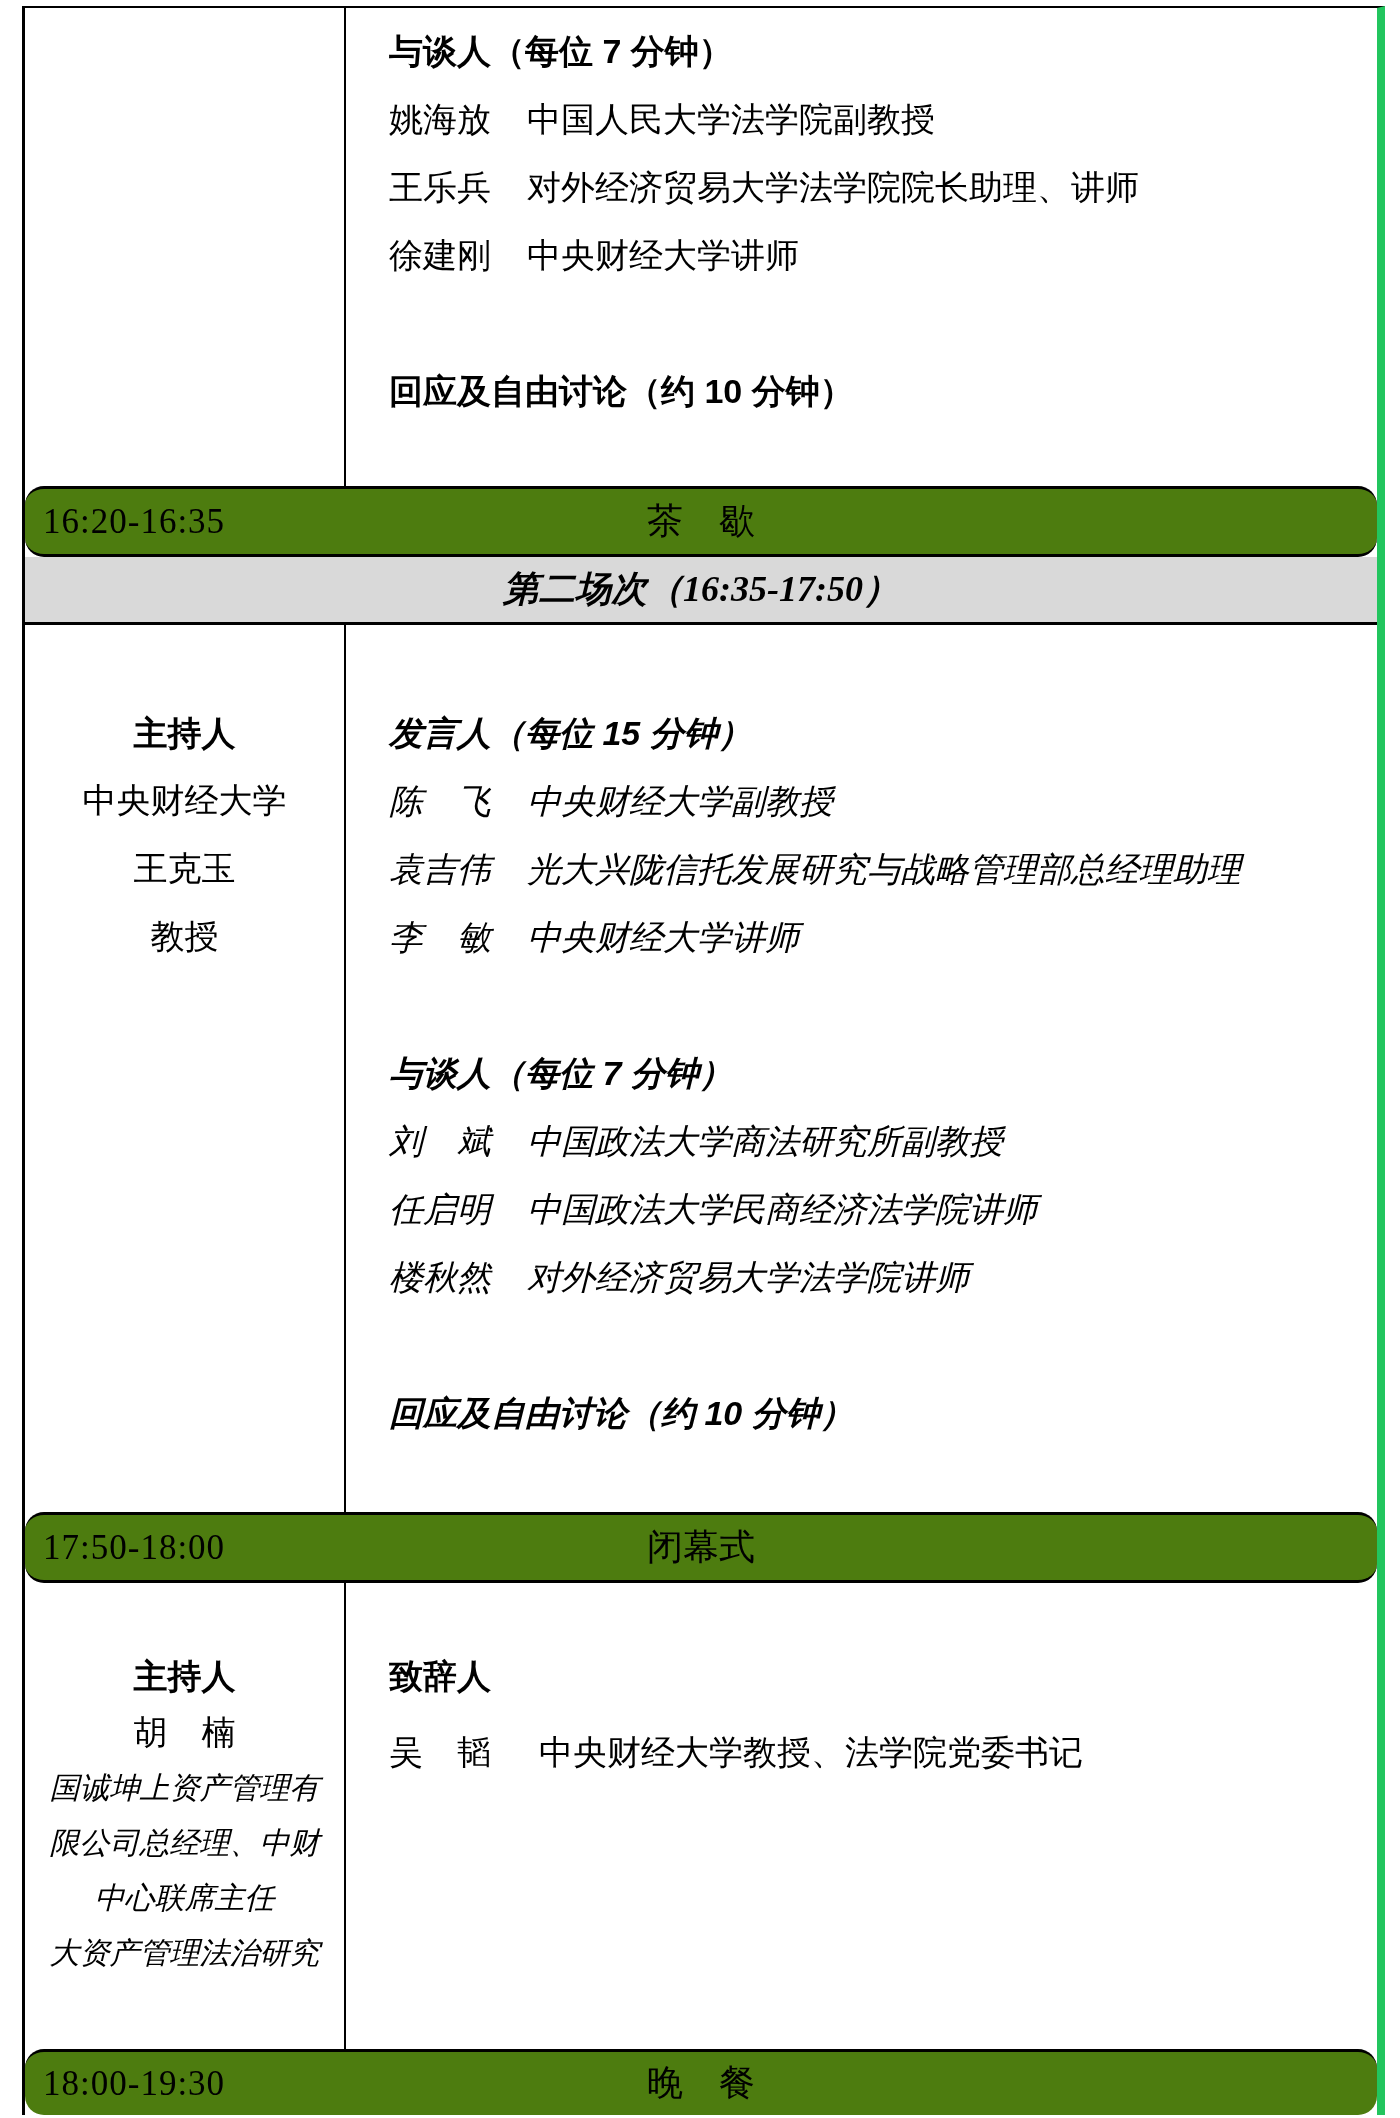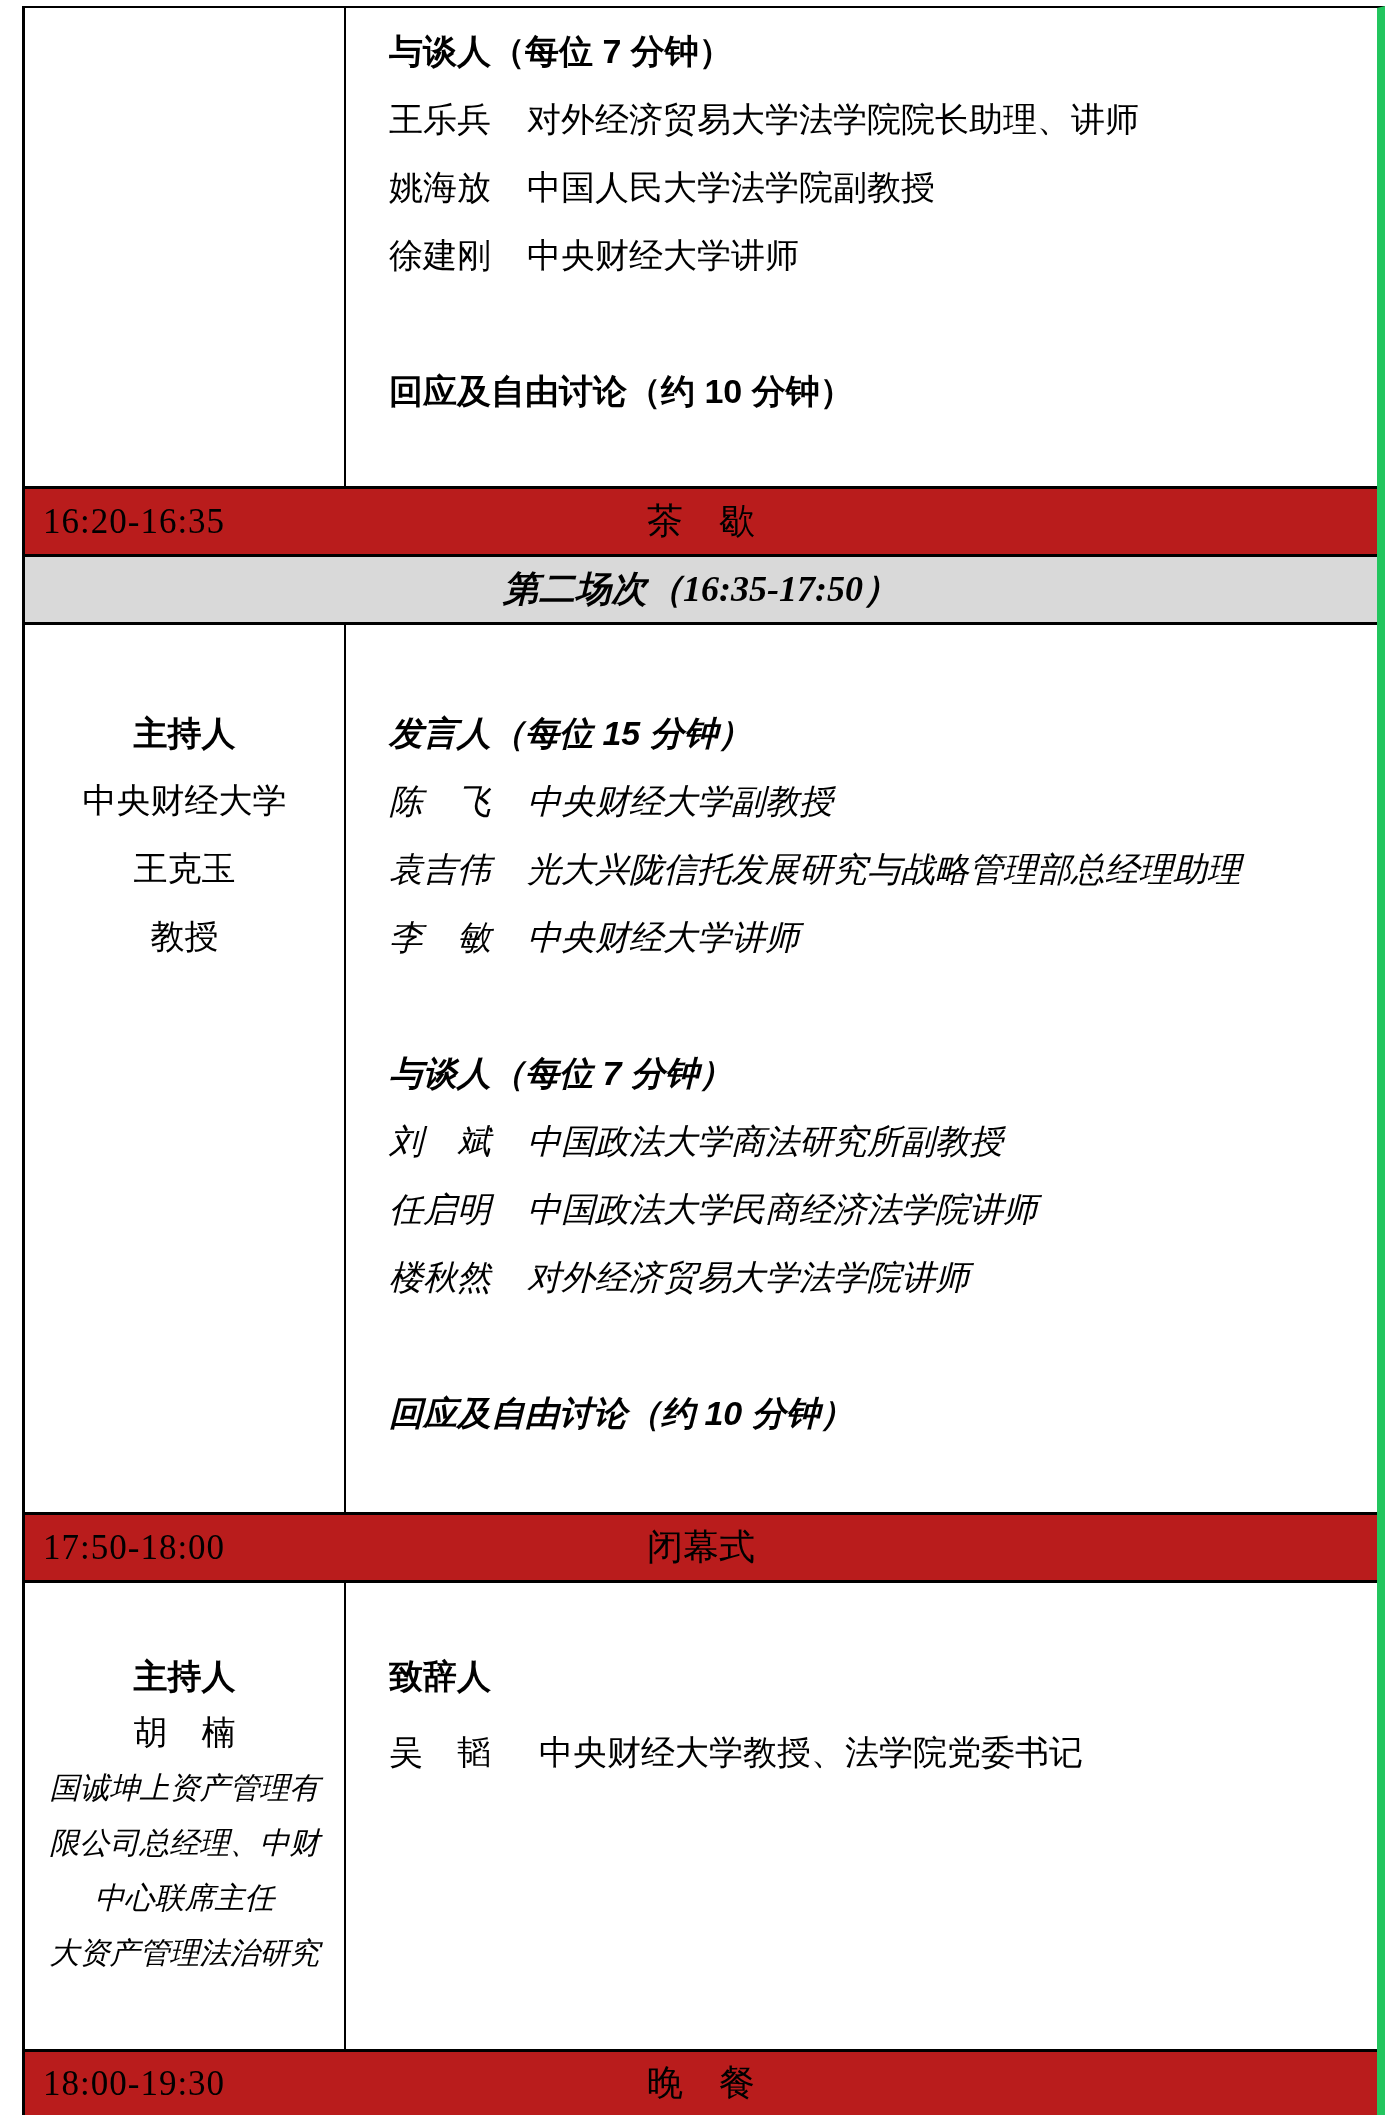--- a/index.html
+++ b/index.html
@@ -36,21 +36,21 @@
   .gap-above{margin-top:68px;}
   .pname{display:inline-block;min-width:112px;white-space:pre;}
   .paffil{margin-left:26px;white-space:pre;}
 
   
   .band{
     position:relative;height:65px;
     border-top:3px solid #000;border-bottom:3px solid #000;
     display:flex;align-items:center;justify-content:center;
   }
-  .band.dark{background:#b91c1c;}
+  .band.dark{background:#4d7c0f;border-radius:19px;}
   .band.light{background:#d9d9d9;}
   .band + .band{border-top:0;}
   .band.no-bottom{border-bottom:0;height:63px;}
   .band-time{
     position:absolute;left:18px;top:50%;transform:translateY(-50%);
     font-size:35px;letter-spacing:1px;white-space:pre;
   }
   .band-label{font-size:36px;white-space:pre;}
   .banner-label{
     font-size:36px;font-style:italic;font-weight:600;white-space:pre;
@@ -66,26 +66,26 @@
 <body>
 
 <div class="page">
   <div class="tbl">
 
     <div class="section s1">
       <div class="cell-left"></div>
       <div class="cell-right">
         <div class="line hdr">与谈人（每位 7 分钟）</div>
         <div class="line">
+          <span class="pname">姚海放</span>
+          <span class="paffil">中国人民大学法学院副教授</span>
+        </div>
+        <div class="line">
           <span class="pname">王乐兵</span>
           <span class="paffil">对外经济贸易大学法学院院长助理、讲师</span>
-        </div>
-        <div class="line">
-          <span class="pname">姚海放</span>
-          <span class="paffil">中国人民大学法学院副教授</span>
         </div>
         <div class="line">
           <span class="pname">徐建刚</span>
           <span class="paffil">中央财经大学讲师</span>
         </div>
         <div class="line hdr gap-above">回应及自由讨论（约 10 分钟）</div>
       </div>
     </div>
 
     <div class="band dark">

